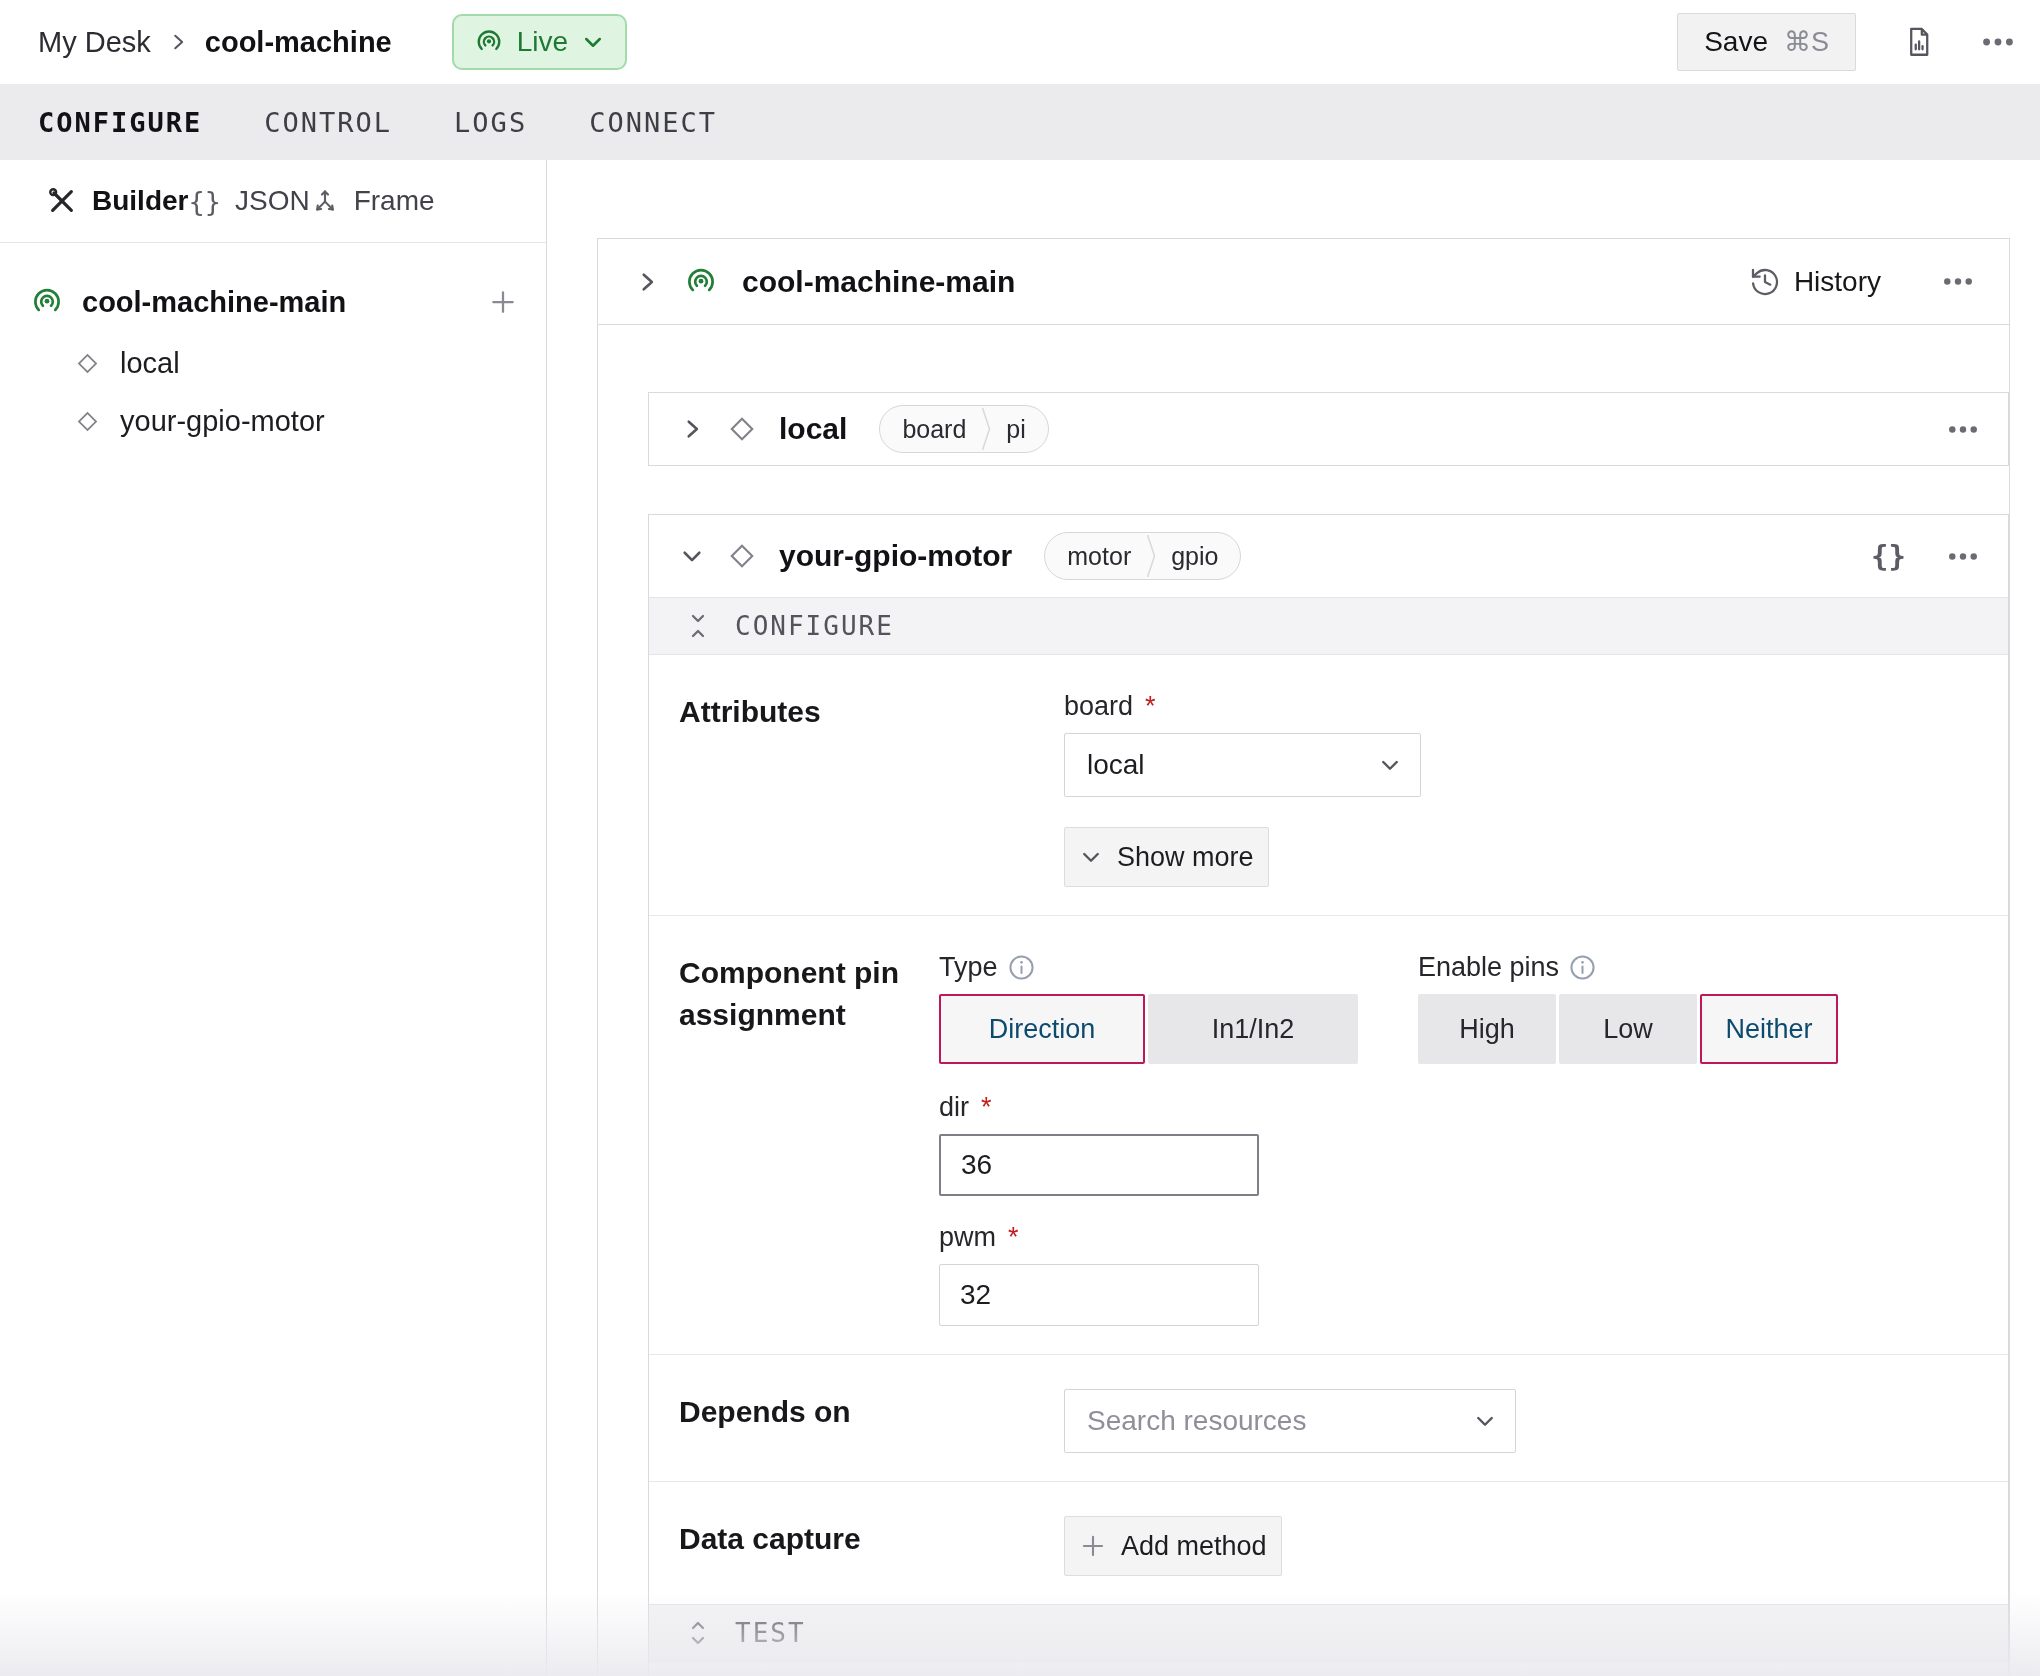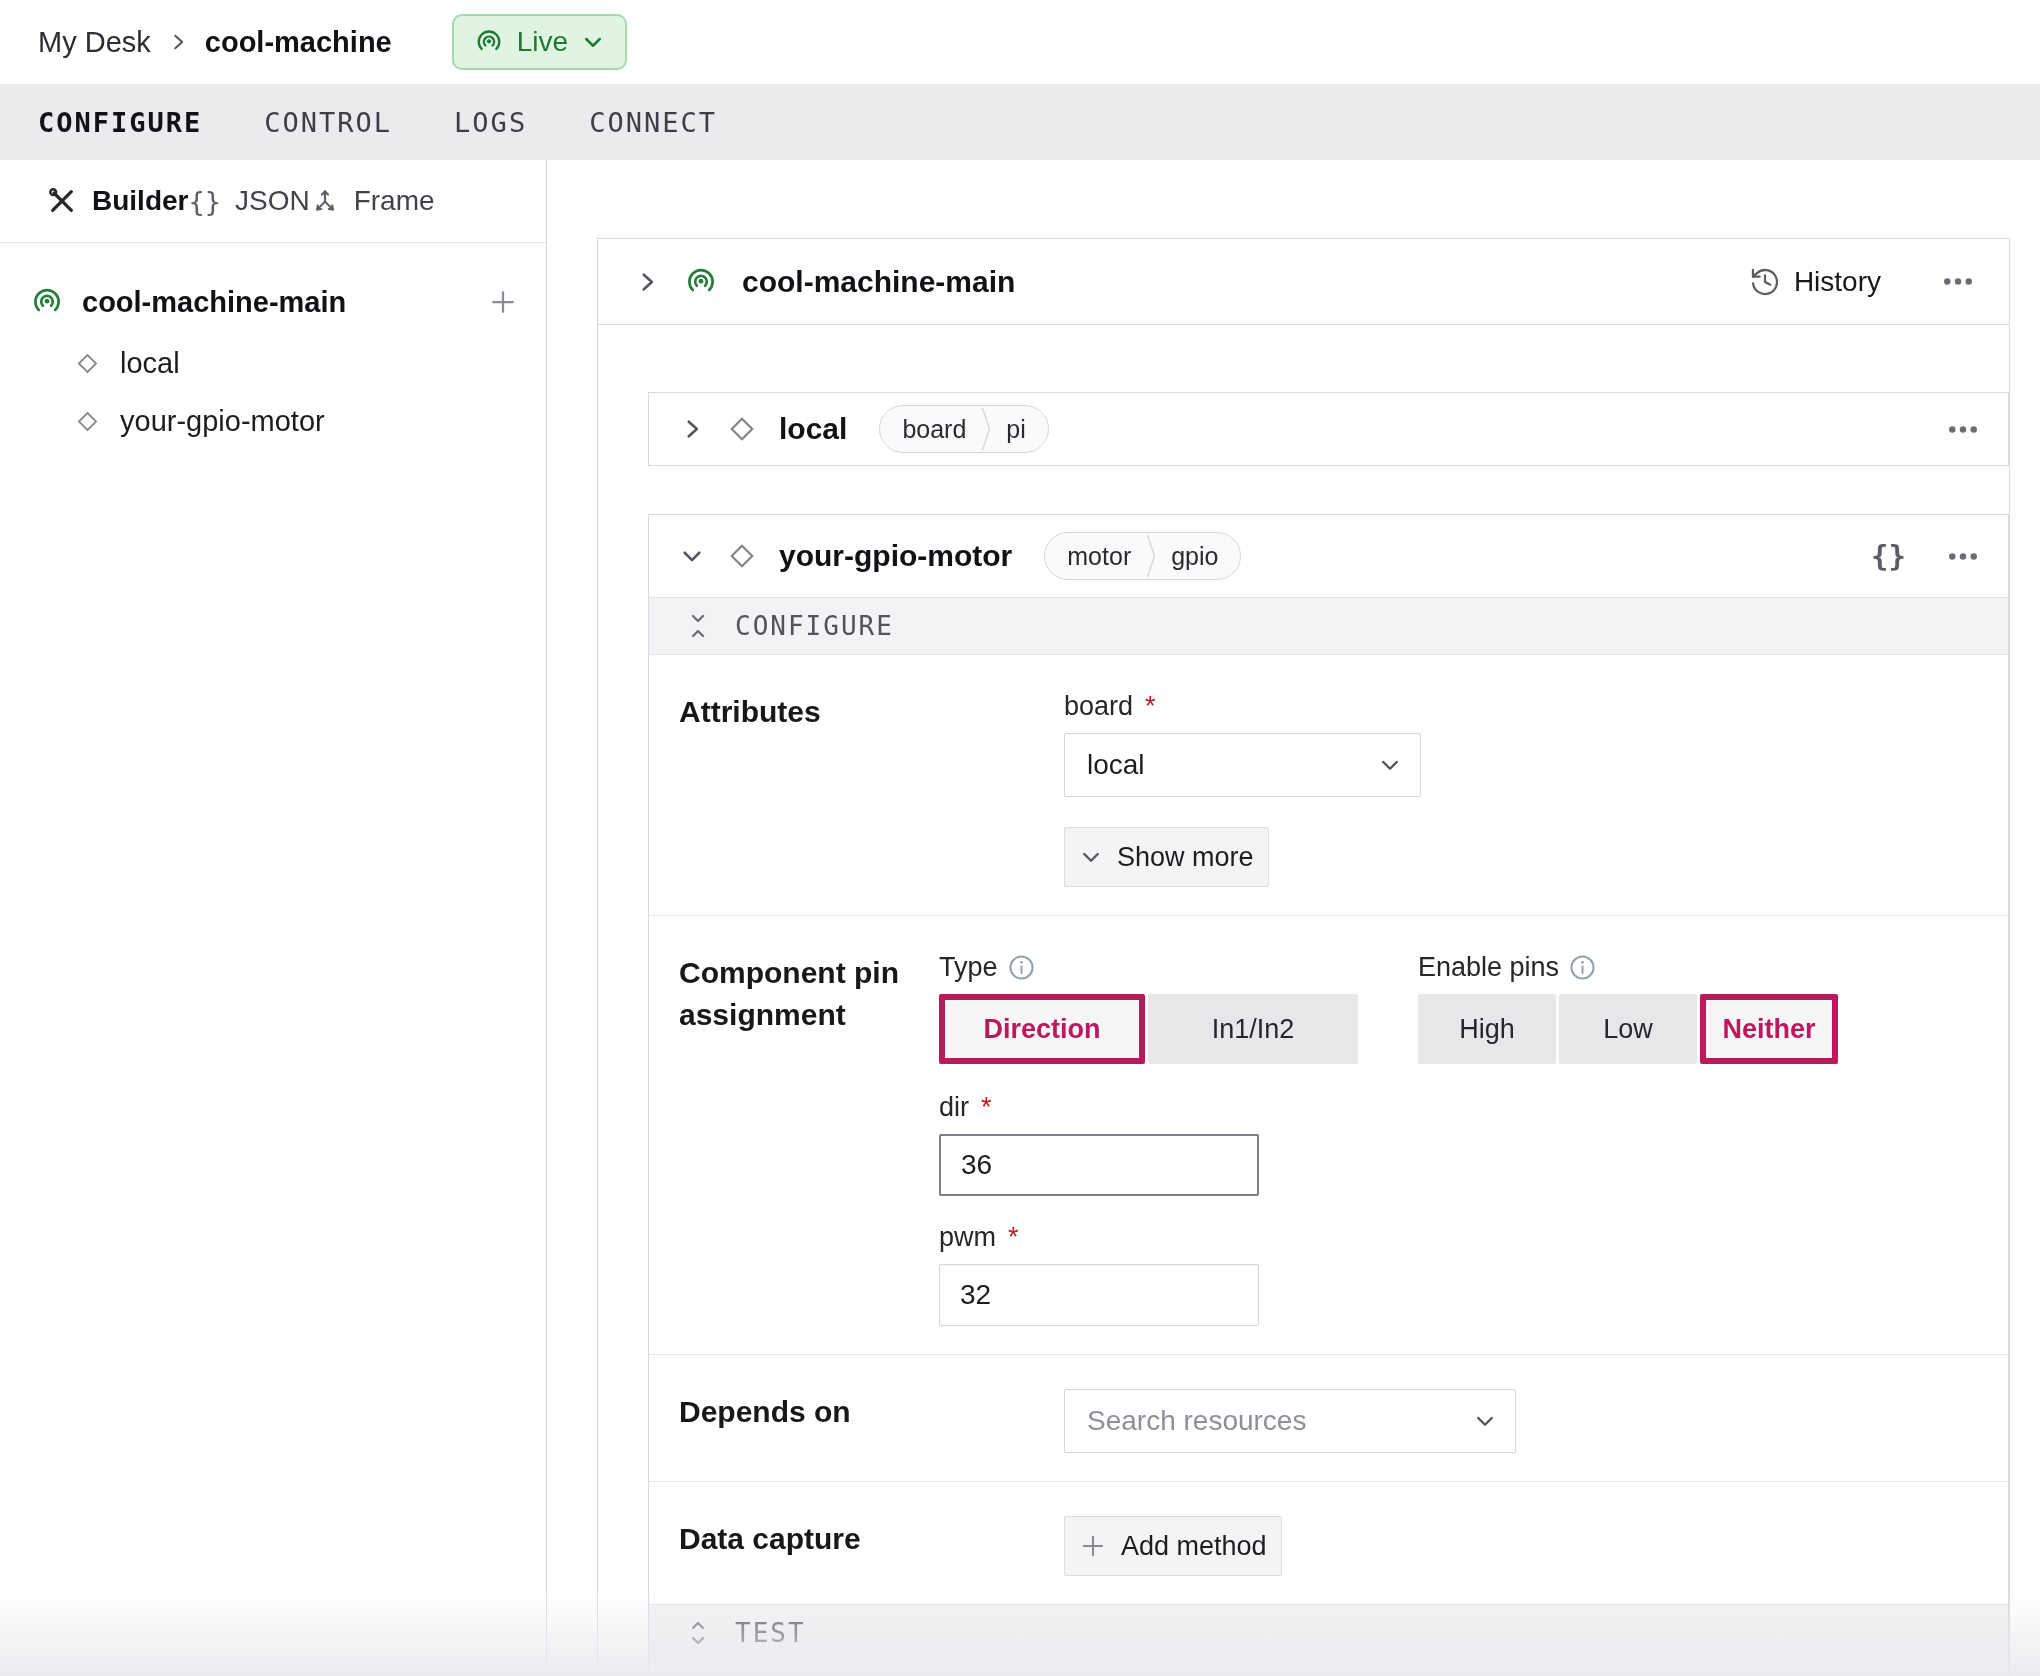--- a/index.html
+++ b/index.html
@@ -80,21 +80,21 @@
   .placeholder{color:#8f8f99;}
 
   .ghost-btn{display:inline-flex;align-items:center;gap:14px;height:60px;padding:0 14px;background:#f4f4f5;
              border:1px solid #dddde1;border-radius:2px;font-size:27px;color:#1c1c21;}
   .mt30{margin-top:30px;}
 
   .toggle-row{display:flex;gap:60px;}
   .segs{display:flex;gap:3px;}
   .seg{display:flex;align-items:center;justify-content:center;height:70px;font-size:27px;color:#26262b;
        background:#e7e7ea;box-sizing:border-box;border-radius:2px;}
-  .seg.sel{background:#f6f6f7;border:6px solid #be185d;font-weight:bold;color:#be185d;}
+  .seg.sel{background:#f6f6f7;border:2px solid #be185d;font-weight:normal;color:#0c4a6e;}
   .seg.w-dir{width:206px;}.seg.w-in12{width:210px;}.seg.w-en{width:138px;}
 
   .text-input{display:block;width:320px;height:62px;box-sizing:border-box;border:1px solid #d4d4d9;border-radius:2px;
               padding:0 20px;font-size:28px;color:#1c1c21;background:#fff;outline:none;}
   .text-input.focused{border:2px solid #7e7e87;}
   .mt26{margin-top:26px;}
   .mt24{margin-top:24px;}
 
   .card-tail{height:32px;}
   .bottom-fade{position:absolute;left:0;right:0;bottom:0;height:85px;pointer-events:none;z-index:5;
@@ -117,20 +117,40 @@
       <span class="crumb-current">cool-machine</span>
       <button class="live-pill">
         <svg viewBox="0 0 24 24" width="30" height="30" fill="none" stroke="#1e7a33" stroke-width="1.9" stroke-linecap="round">
           <path d="M6.2 17.6 A8.2 8.2 0 1 1 17.8 17.6"></path>
           <path d="M9.1 14.7 A4.1 4.1 0 1 1 14.9 14.7"></path>
           <circle cx="12" cy="11.4" r="1.7" fill="#1e7a33" stroke="none"></circle>
         </svg>
         <span>Live</span>
         <svg viewBox="0 0 16 16" width="24" height="24" fill="none" stroke="#1e7a33" stroke-width="1.7" stroke-linecap="round" stroke-linejoin="round">
             <polyline points="3.5,6 8,10.5 12.5,6"></polyline>
+          </svg>
+      </button>
+    </div>
+    <div class="top-actions">
+      <button class="save-btn">
+        <span>Save</span>
+        <span class="save-kbd">⌘S</span>
+      </button>
+      <button class="icon-btn">
+        <svg viewBox="0 0 24 24" width="34" height="34" fill="none" stroke="#55555e" stroke-width="1.6" stroke-linejoin="round">
+          <path d="M6.5 2.8 H14 L17.8 6.8 V21 H6.5 Z"></path>
+            <path d="M14 2.8 V6.8 H17.8"></path>
+          <path d="M9.7 17.2 v-3.4 M12.1 17.2 v-5.6 M14.5 17.2 v-2.2" stroke-linecap="round"></path>
+        </svg>
+      </button>
+      <button class="icon-btn">
+        <svg class="dots" viewBox="0 0 28 8" width="32" height="10">
+            <circle cx="4" cy="4" r="3"></circle>
+            <circle cx="14" cy="4" r="3"></circle>
+            <circle cx="24" cy="4" r="3"></circle>
           </svg>
       </button>
     </div>
   </header>
 
   <nav class="tabbar mono">
     <span class="tab active">CONFIGURE</span>
     <span class="tab">CONTROL</span>
     <span class="tab">LOGS</span>
     <span class="tab">CONNECT</span>

